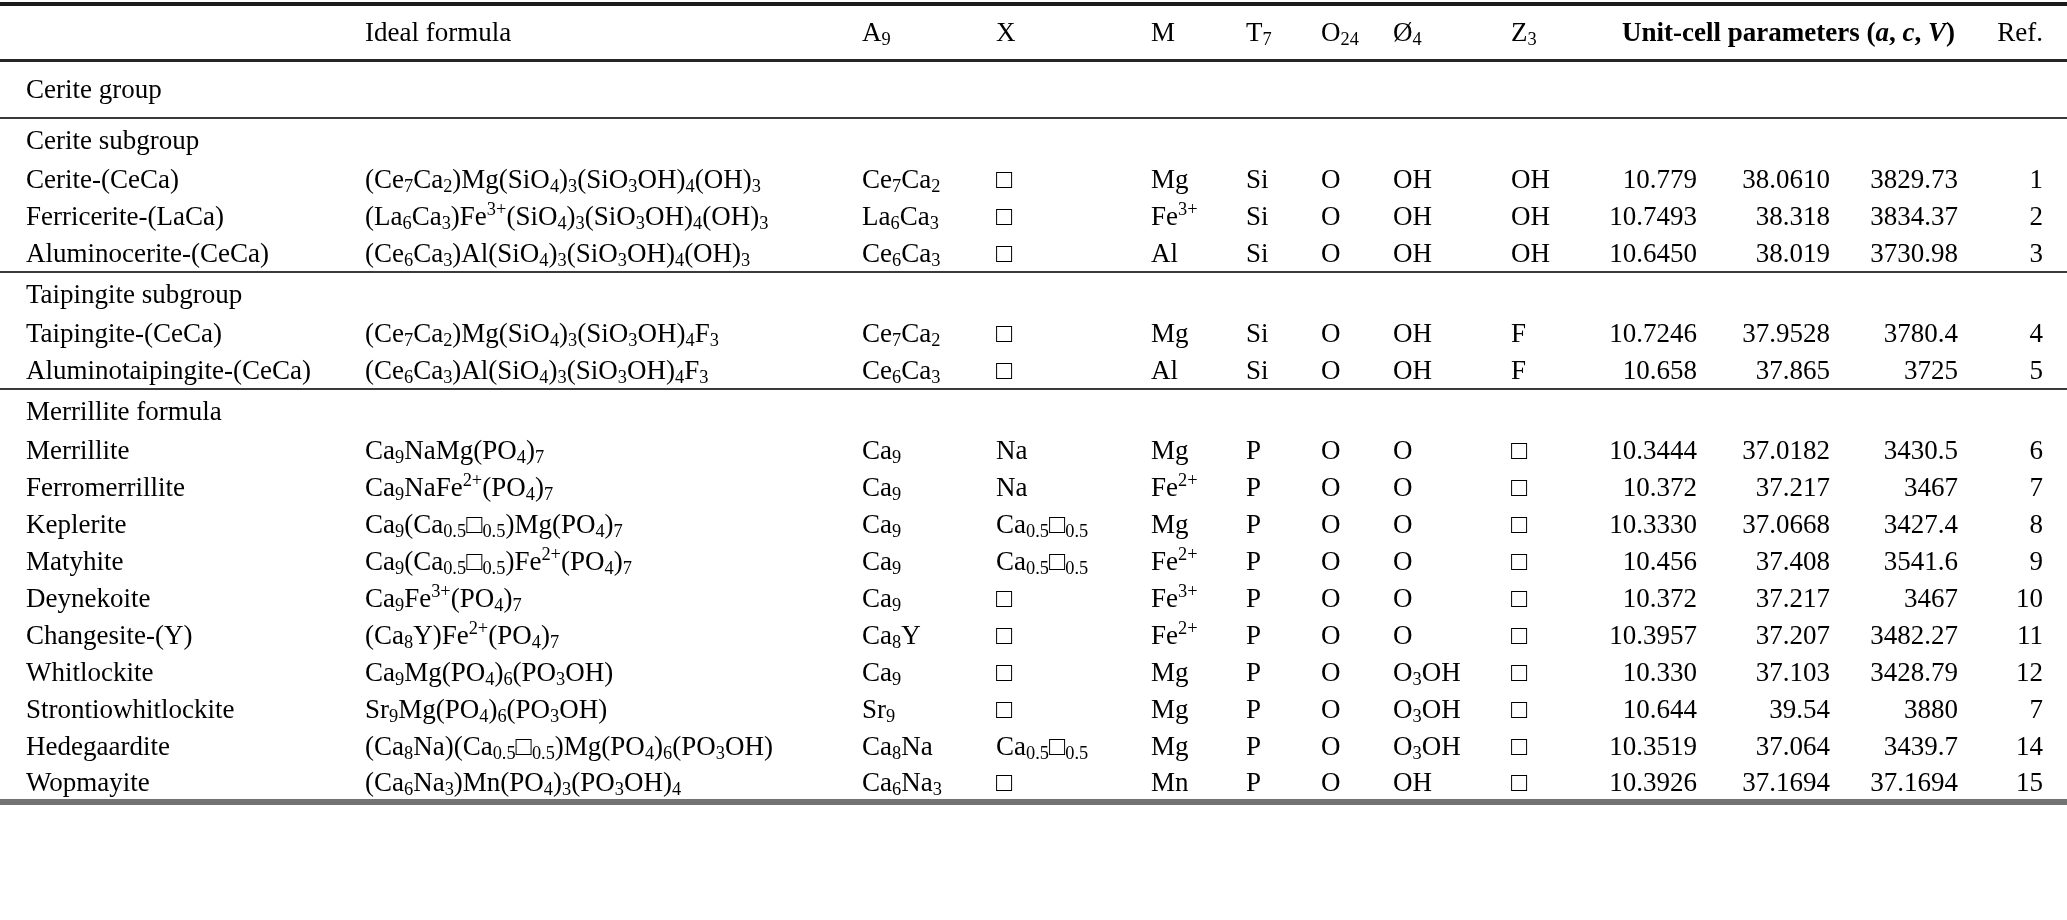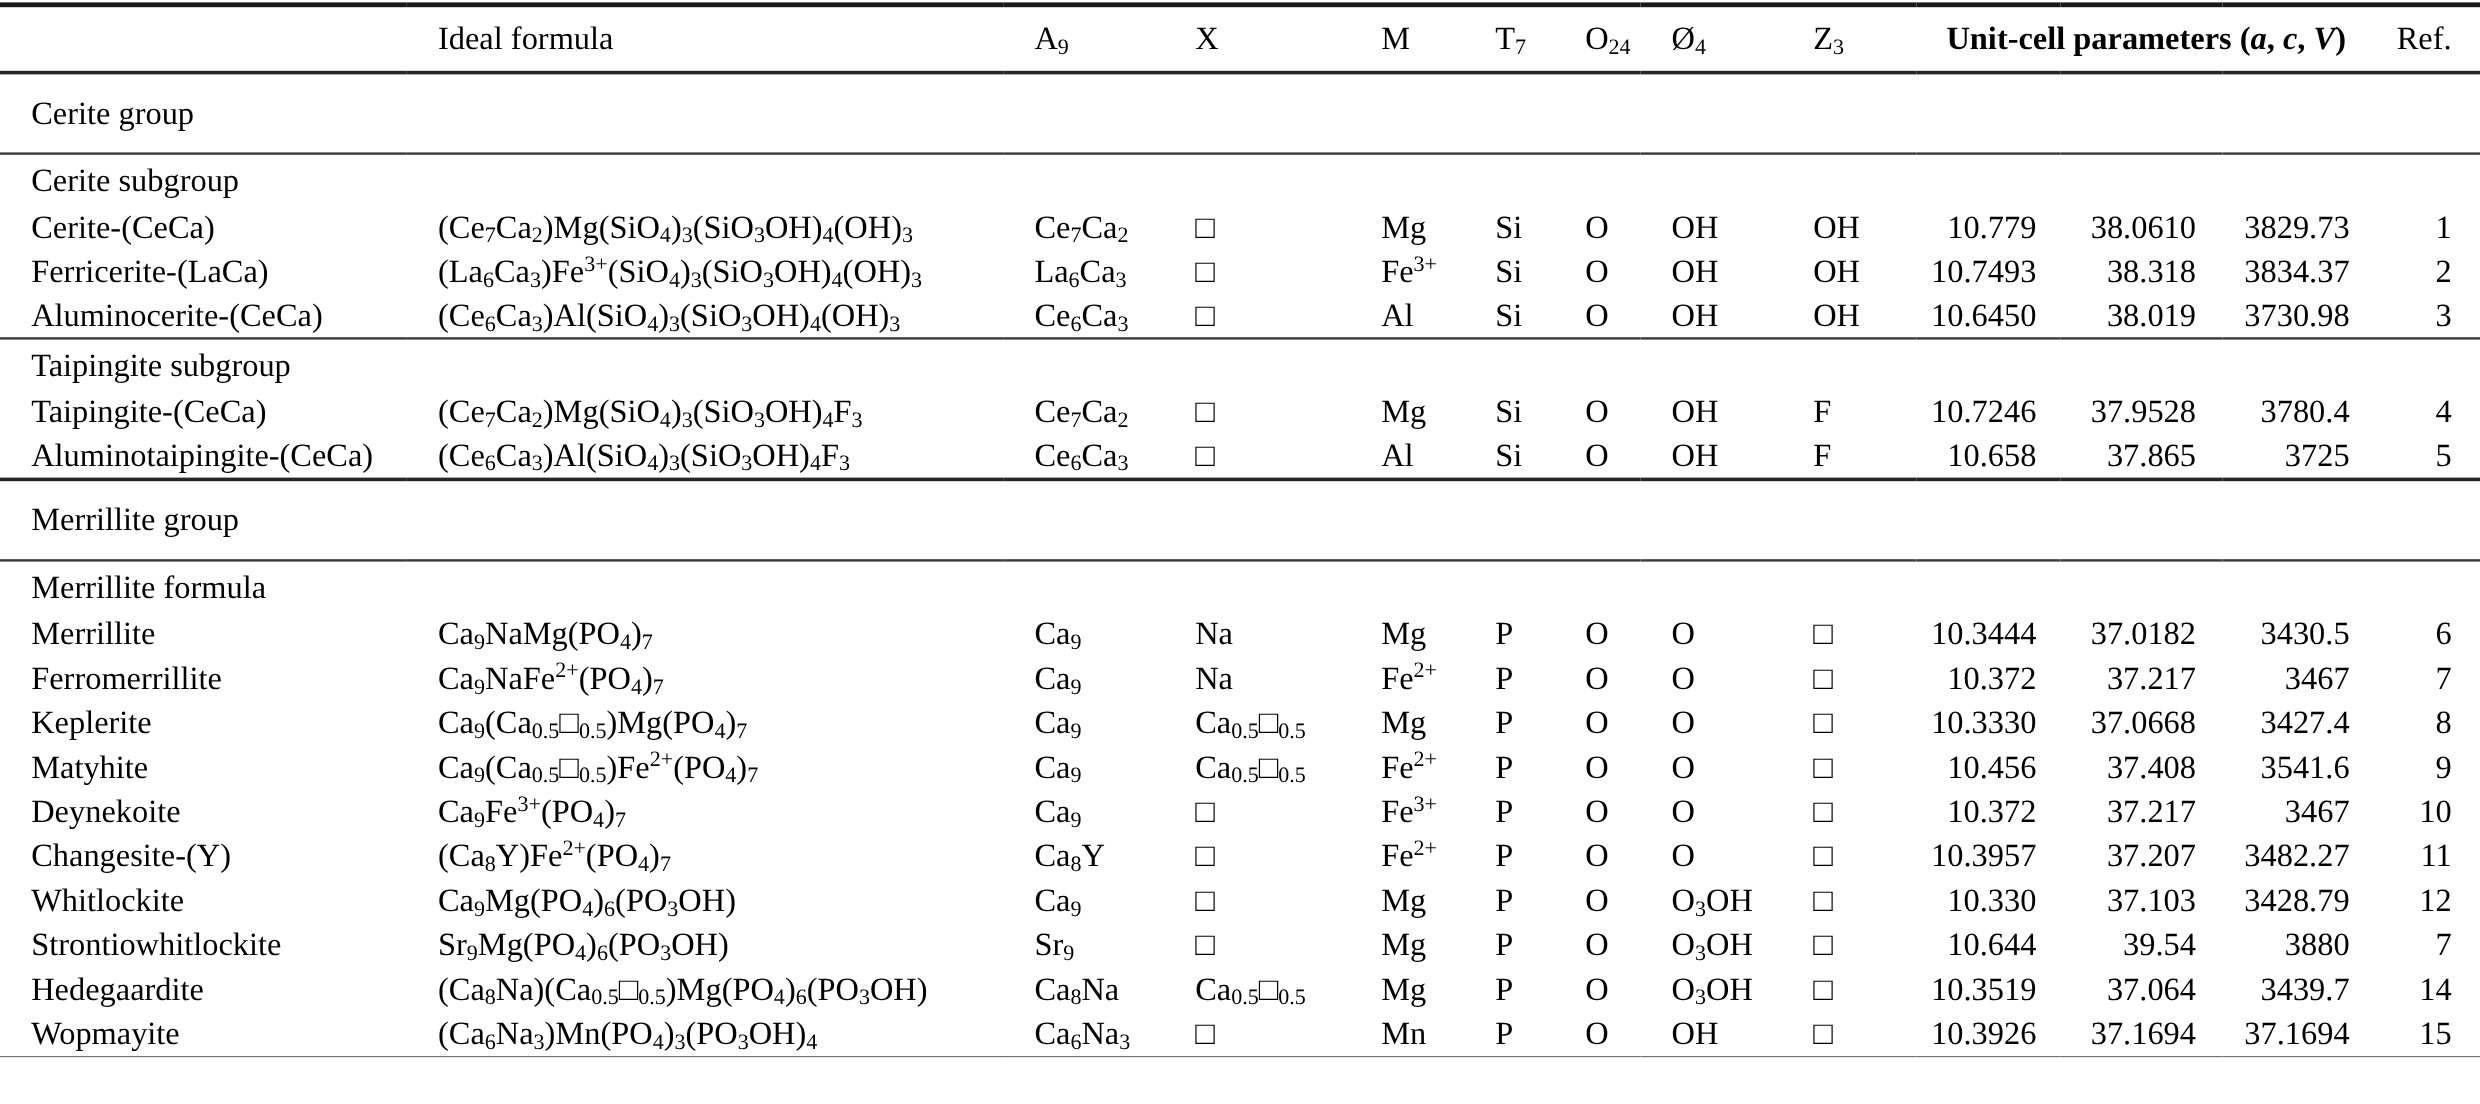--- a/index.html
+++ b/index.html
@@ -8,33 +8,33 @@
     font-family: "Liberation Serif", "DejaVu Serif", serif;
     font-size: 27px; color: #000;
     overflow: hidden;
   }
   table.mins {
     border-collapse: collapse;
     table-layout: fixed;
     width: 2067px;
     margin-top: 2px;
     border-top: 4px solid #1a1a1a;
-    border-bottom: 1px solid #737373;
+    border-bottom: 6px solid #737373;
     border-radius: 27px;
   }
   td, th {
     font-weight: normal;
     text-align: left;
     padding: 0 0 0 26px;
     white-space: nowrap;
     overflow: visible;
     vertical-align: middle;
   }
   tr.h  { height: 56px; border-bottom: 2px solid #3a3a3a; }
-  tr.group { height: 68px; border-top: 3px solid #262626; border-bottom: 2px solid #3a3a3a; }
+  tr.group { height: 58px; border-top: 3px solid #262626; border-bottom: 2px solid #3a3a3a; }
   tr.sub { height: 43px; border-top: 2px solid #3a3a3a; }
   tr.min { height: 37px; margin-left: 36px; }
   td.num, th.num { text-align: right; padding-left: 0; }
   .pa { padding-right: 20px; }
   .pc { padding-right: 22px; }
   .pv { padding-right: 22px; }
   .pr { padding-right: 24px; }
   th.ucell { text-align: center; padding: 0; font-weight: bold; }
   sub { font-size: 68%; vertical-align: -0.22em; line-height: 0; }
   sup { font-size: 68%; vertical-align: 0.52em; line-height: 0; }
@@ -154,23 +154,20 @@
     <td>Si</td>
     <td>O</td>
     <td>OH</td>
     <td>F</td>
     <td class="num pa">10.658</td>
     <td class="num pc">37.865</td>
     <td class="num pv">3725</td>
     <td class="num pr">5</td>
   </tr>
 
-  <tr class="group">
-    <td colspan="13">Merrillite group</td>
-  </tr>
 
   <tr class="sub">
     <td colspan="13">Merrillite formula</td>
   </tr>
   <tr class="min">
     <td>Merrillite</td>
     <td>Ca<sub>9</sub>NaMg(PO<sub>4</sub>)<sub>7</sub></td>
     <td>Ca<sub>9</sub></td>
     <td>Na</td>
     <td>Mg</td>

